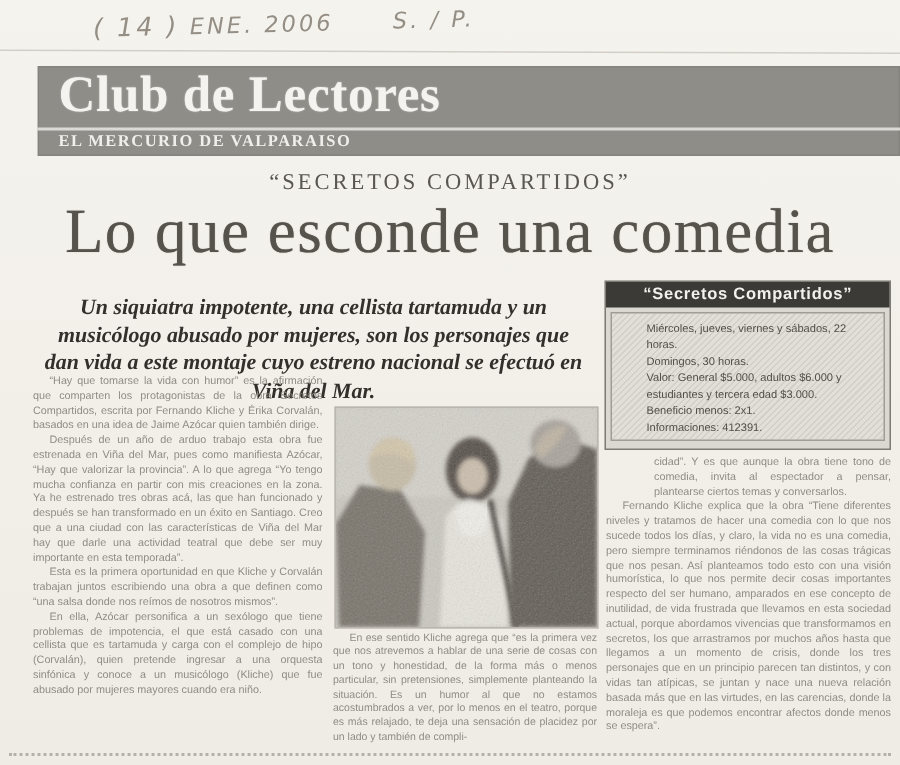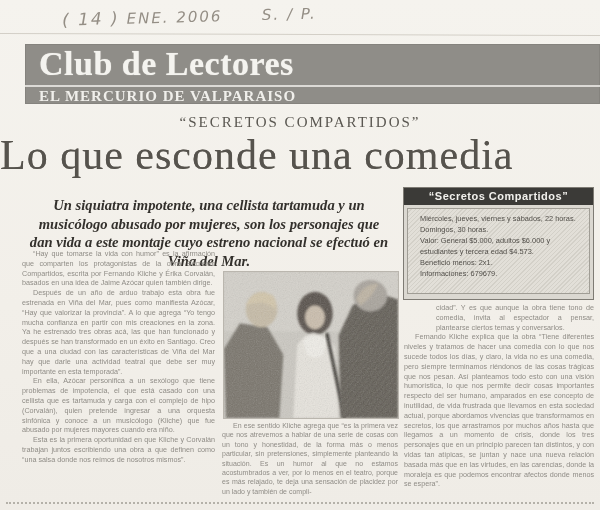--- a/index.html
+++ b/index.html
@@ -32,30 +32,30 @@
     position:absolute;left:14px;top:1px;
     font-family:"Liberation Serif", serif;font-weight:bold;
     font-size:34px;color:#f4f3ef;letter-spacing:.5px;
     text-shadow:0 0 1px #d8d6d0;
     text-align:center;
   }
   .masthead-rule{position:absolute;left:0;top:41px;width:575px;height:2px;background:rgba(245,244,240,.75);}
   .masthead-subtitle{
     position:absolute;left:14px;top:44px;
     font-family:"Liberation Serif", serif;font-weight:bold;
-    font-size:15px;color:#f0efeb;letter-spacing:1px;
+    font-size:11px;color:#f0efeb;letter-spacing:1px;
   }
   
   .kicker{
     position:absolute;left:0;top:114px;width:600px;text-align:center;
     font-size:15px;color:#5a5751;letter-spacing:2px;
     font-family:"Liberation Serif", serif;
   }
   .headline{
-    position:absolute;left:0;top:131px;width:600px;
+    position:absolute;left:0;top:131px;width:600px;text-align:center;
     font-size:42px;color:#56534d;letter-spacing:1px;font-weight:400;
     font-family:"Liberation Serif", serif;
     text-shadow:0 0 .6px #7b776f;
   }
   .lead{
     position:absolute;left:26px;top:196px;width:366px;text-align:center;
     font-size:14.6px;line-height:18.5px;font-weight:bold;font-style:italic;
     color:#33302c;font-family:"Liberation Serif", serif;
   }
   
@@ -63,21 +63,21 @@
     position:absolute;left:403px;top:187px;width:191px;height:113px;
     border:1px solid #7e7b74;background:#dbd8d1;box-sizing:border-box;
   }
   .infobox-title{
     height:17px;line-height:17px;background:#3b3a37;color:#f2f1ed;
     font-family:"Liberation Sans", sans-serif;font-weight:bold;font-size:11px;
     text-align:center;letter-spacing:.5px;
   }
   .infobox-body{
     margin:3px;height:86px;border:1px solid #a09d95;box-sizing:border-box;
-    padding:4px 12px;
+    padding:4px 23px;
     background:repeating-linear-gradient(135deg,#e2dfd8 0 2px,#d3d0c8 2px 3px);
     font-family:"Liberation Sans", sans-serif;font-size:7.4px;line-height:11px;
     color:#514e49;overflow:hidden;filter:blur(.2px);
   }
   
   .bodycol{
     position:absolute;overflow:hidden;
     font-family:"Liberation Sans", sans-serif;
     font-size:7.2px;line-height:9.8px;color:#8f8c86;
     text-align:justify;filter:blur(.25px);
@@ -119,31 +119,31 @@
 
   <div class="kicker">“SECRETOS COMPARTIDOS”</div>
   <div class="headline">Lo que esconde una comedia</div>
   <div class="lead">Un siquiatra impotente, una cellista tartamuda y un musicólogo abusado por mujeres, son los personajes que dan vida a este montaje cuyo estreno nacional se efectuó en Viña del Mar.</div>
 
   <div class="infobox">
     <div class="infobox-title">“Secretos Compartidos”</div>
     <div class="infobox-body">
       <div>Miércoles, jueves, viernes y sábados, 22 horas.</div>
       <div>Domingos, 30 horas.</div>
-      <div>Valor: General $5.000, adultos $6.000 y estudiantes y tercera edad $4.573.</div>
+      <div>Valor: General $5.000, adultos $6.000 y estudiantes y tercera edad $3.000.</div>
       <div>Beneficio menos: 2x1.</div>
-      <div>Informaciones: 679679.</div>
+      <div>Informaciones: 412391.</div>
     </div>
   </div>
 
   <div class="bodycol col-left">
     <p class="para">“Hay que tomarse la vida con humor” es la afirmación que comparten los protagonistas de la obra Secretos Compartidos, escrita por Fernando Kliche y Érika Corvalán, basados en una idea de Jaime Azócar quien también dirige.</p>
     <p class="para">Después de un año de arduo trabajo esta obra fue estrenada en Viña del Mar, pues como manifiesta Azócar, “Hay que valorizar la provincia”. A lo que agrega “Yo tengo mucha confianza en partir con mis creaciones en la zona. Ya he estrenado tres obras acá, las que han funcionado y después se han transformado en un éxito en Santiago. Creo que a una ciudad con las características de Viña del Mar hay que darle una actividad teatral que debe ser muy importante en esta temporada”.</p>
+    <p class="para">Esta es la primera oportunidad en que Kliche y Corvalán trabajan juntos escribiendo una obra a que definen como “una salsa donde nos reímos de nosotros mismos”.</p>
     <p class="para">En ella, Azócar personifica a un sexólogo que tiene problemas de impotencia, el que está casado con una cellista que es tartamuda y carga con el complejo de hipo (Corvalán), quien pretende ingresar a una orquesta sinfónica y conoce a un musicólogo (Kliche) que fue abusado por mujeres mayores cuando era niño.</p>
-    <p class="para">Esta es la primera oportunidad en que Kliche y Corvalán trabajan juntos escribiendo una obra a que definen como “una salsa donde nos reímos de nosotros mismos”.</p>
   </div>
 
   <div class="photo">
     <svg viewBox="0 0 176 148" preserveAspectRatio="none">
       <defs>
         <filter id="soft">
             <feGaussianBlur stdDeviation="1.3"></feGaussianBlur>
           </filter>
         <filter id="grainF" x="0" y="0" width="100%" height="100%">
           <feTurbulence type="fractalNoise" baseFrequency="0.85" numOctaves="2"></feTurbulence>

